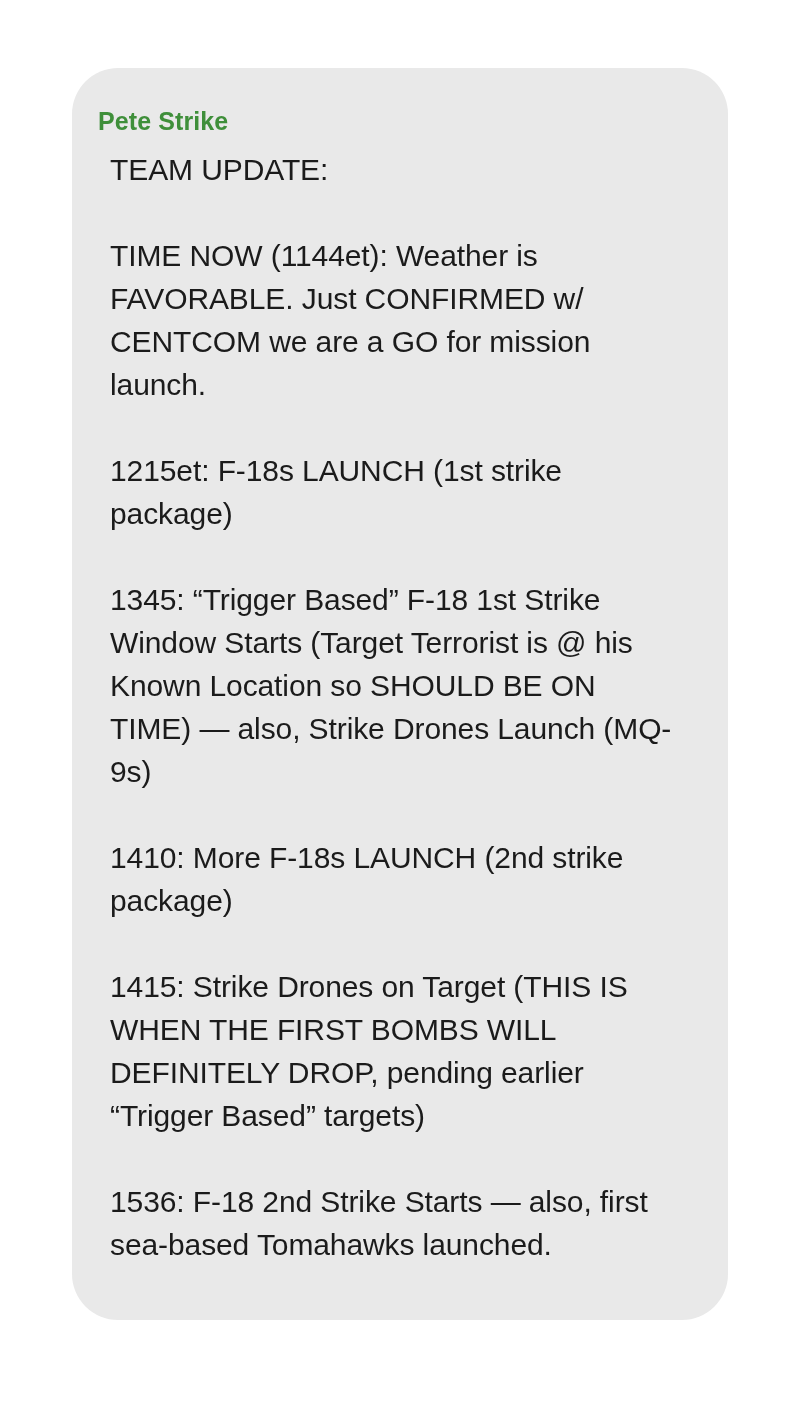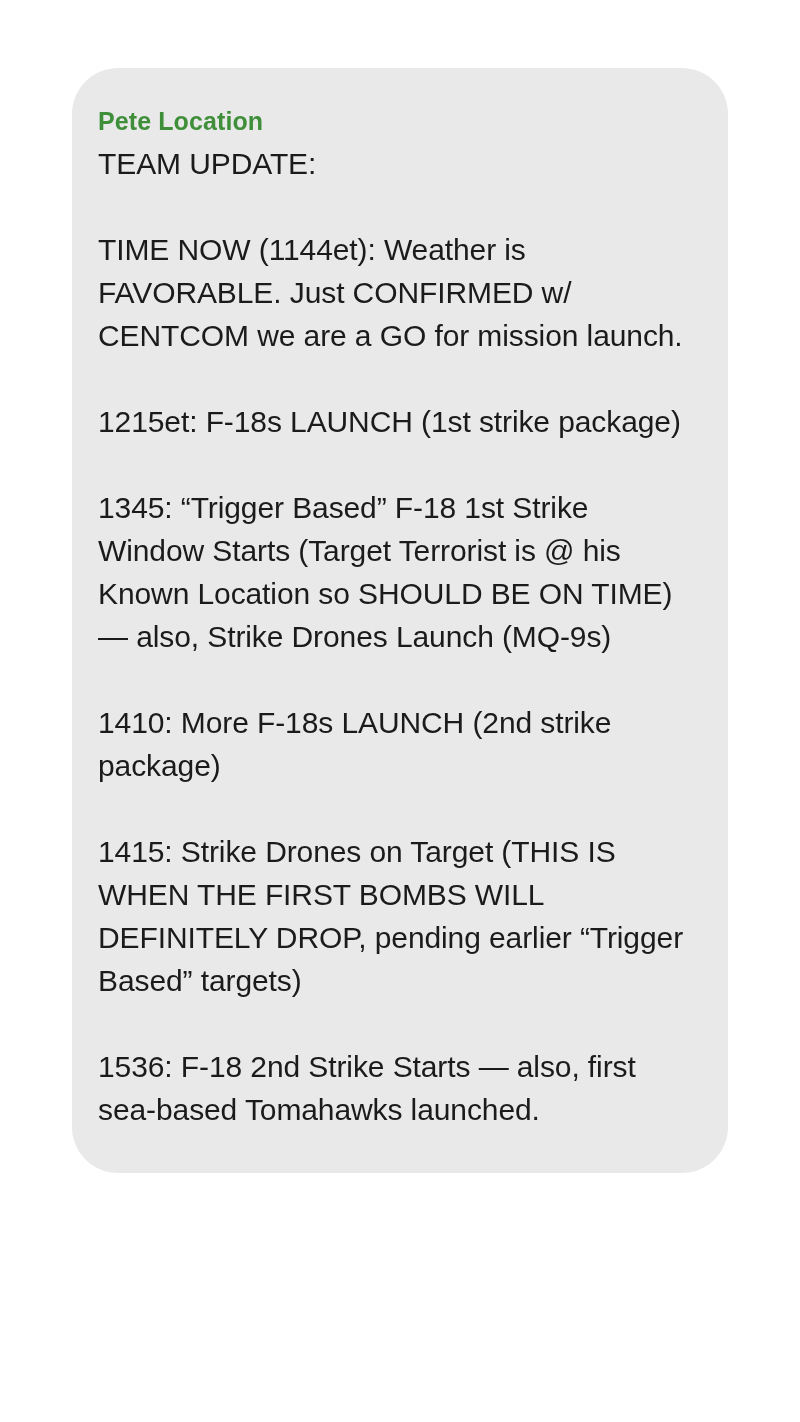--- a/index.html
+++ b/index.html
@@ -37,30 +37,30 @@
     line-height: 1.2;
     margin: 0 0 6px 0;
     letter-spacing: 0.1px;
   }
   .message-body {
     color: #1b1b1b;
     font-size: 30px;
     line-height: 43px;
     white-space: pre-wrap;
     word-wrap: break-word;
-    margin: 0;
+    margin: 12px;
     letter-spacing: -0.1px;
   }
 </style>
 </head>
 <body>
 
 <div class="screen">
   <div class="message-bubble">
-    <div class="sender-name">Pete Location</div>
+    <div class="sender-name">Pete Strike</div>
     <div class="message-body">TEAM UPDATE:
 
 TIME NOW (1144et): Weather is FAVORABLE. Just CONFIRMED w/ CENTCOM we are a GO for mission launch.
 
 1215et: F-18s LAUNCH (1st strike package)
 
 1345: “Trigger Based” F-18 1st Strike Window Starts (Target Terrorist is @ his Known Location so SHOULD BE ON TIME) — also, Strike Drones Launch (MQ-9s)
 
 1410: More F-18s LAUNCH (2nd strike package)
 

